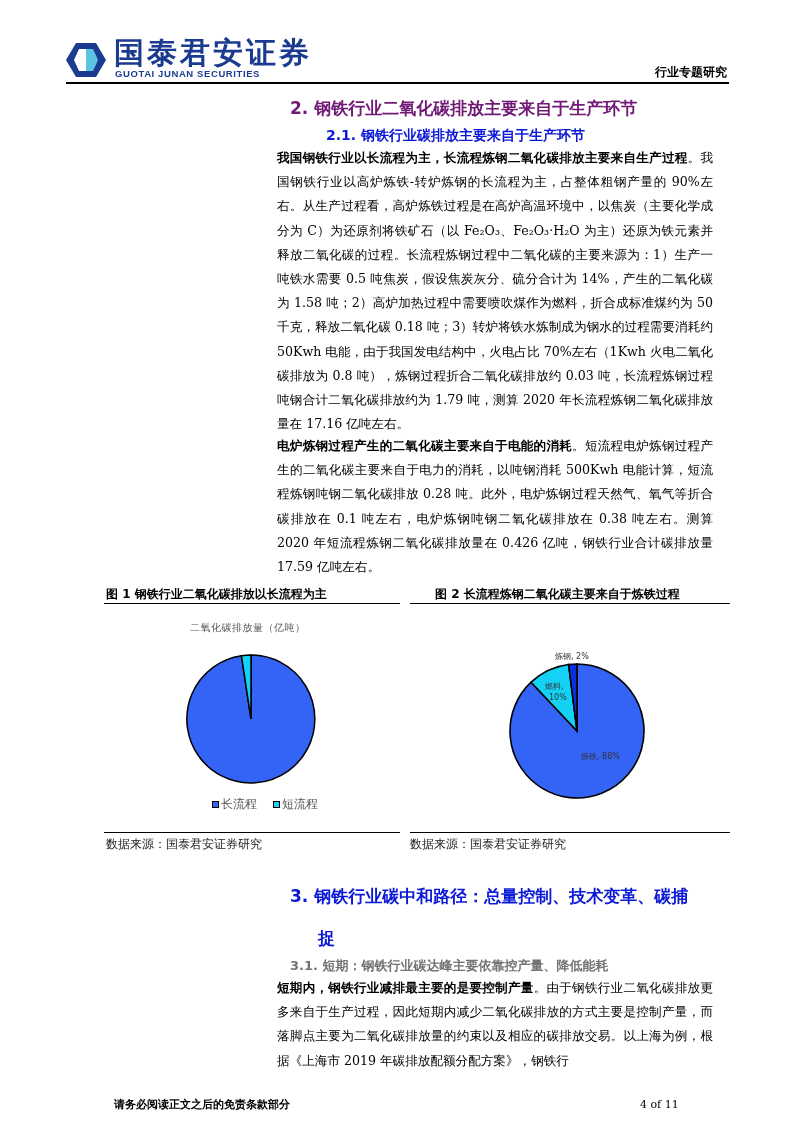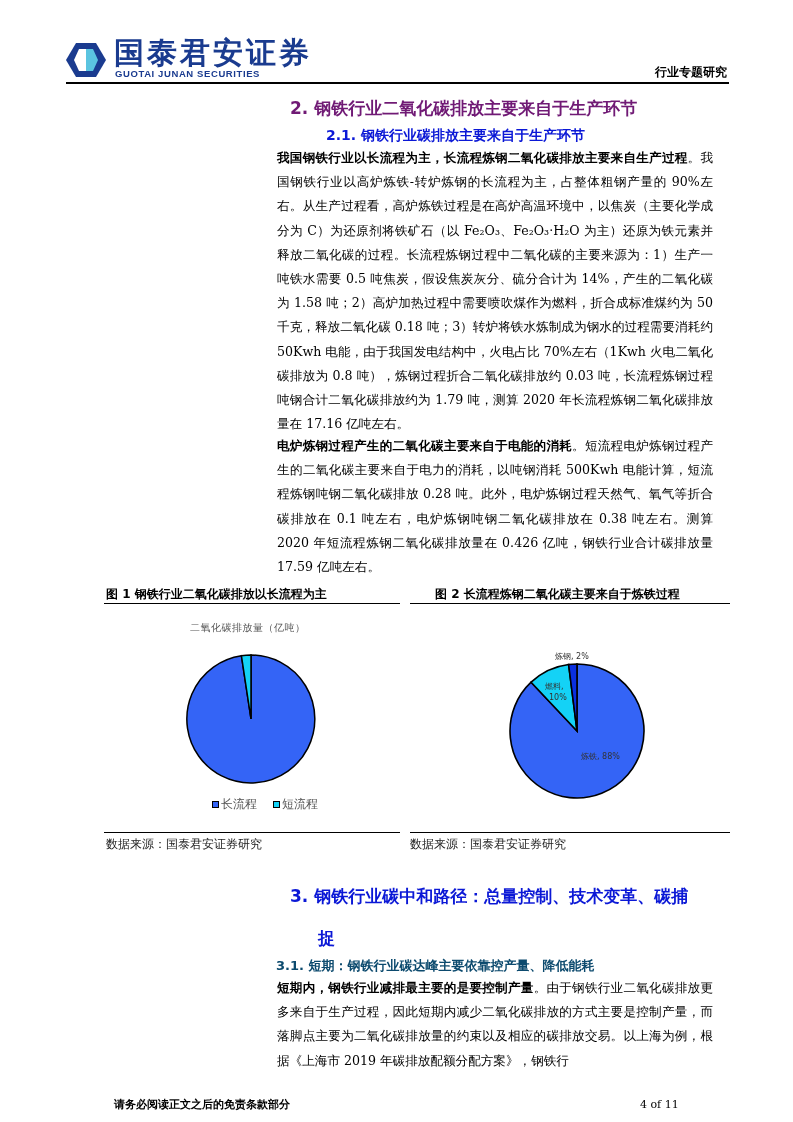--- a/index.html
+++ b/index.html
@@ -39,22 +39,22 @@
   .src2 { left:410px; top:837px; }
 
   .chart-title { left:190px; top:621px; font-size:10px; color:#555; line-height:14px; letter-spacing:0.5px; }
   .legend { left:212px; top:799px; font-size:12px; color:#555; display:flex; gap:16px; line-height:10px; }
   .legend .sw { display:inline-block; width:5px; height:5px; border:1px solid #000; margin-right:2px; vertical-align:middle; }
 
   .h1b { left:290px; top:884px; font-family:"DejaVu Sans","Liberation Sans",sans-serif;
          font-size:17px; font-weight:bold; color:#0b18d6; line-height:24px; width:440px; }
   .h1b-cont { left:318px; top:926px; font-family:"DejaVu Sans","Liberation Sans",sans-serif;
          font-size:17px; font-weight:bold; color:#0b18d6; line-height:24px; }
-  .h2b { left:276px; top:957px; font-family:"DejaVu Sans","Liberation Sans",sans-serif;
-         font-size:13px; font-weight:bold; color:#0c4a6e; line-height:18px; }
+  .h2b { left:290px; top:957px; font-family:"DejaVu Sans","Liberation Sans",sans-serif;
+         font-size:13px; font-weight:bold; color:#737373; line-height:18px; }
 
   .footer-left { left:114px; top:1098px; font-family:"DejaVu Sans","Liberation Sans",sans-serif;
                  font-size:11px; font-weight:bold; line-height:14px; }
   .footer-right { left:640px; top:1098px; font-size:11px; line-height:14px; }
   svg text { font-family:"DejaVu Sans","Liberation Sans",sans-serif; }
 </style>
 </head>
 <body>
 
 <svg class="abs logo" viewBox="0 0 40 36">

